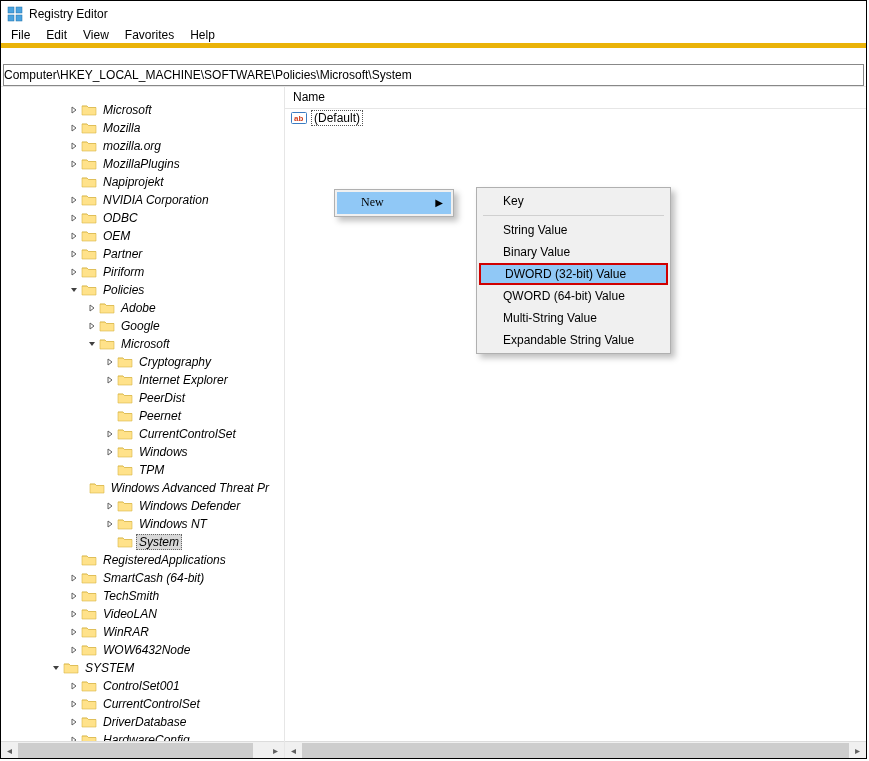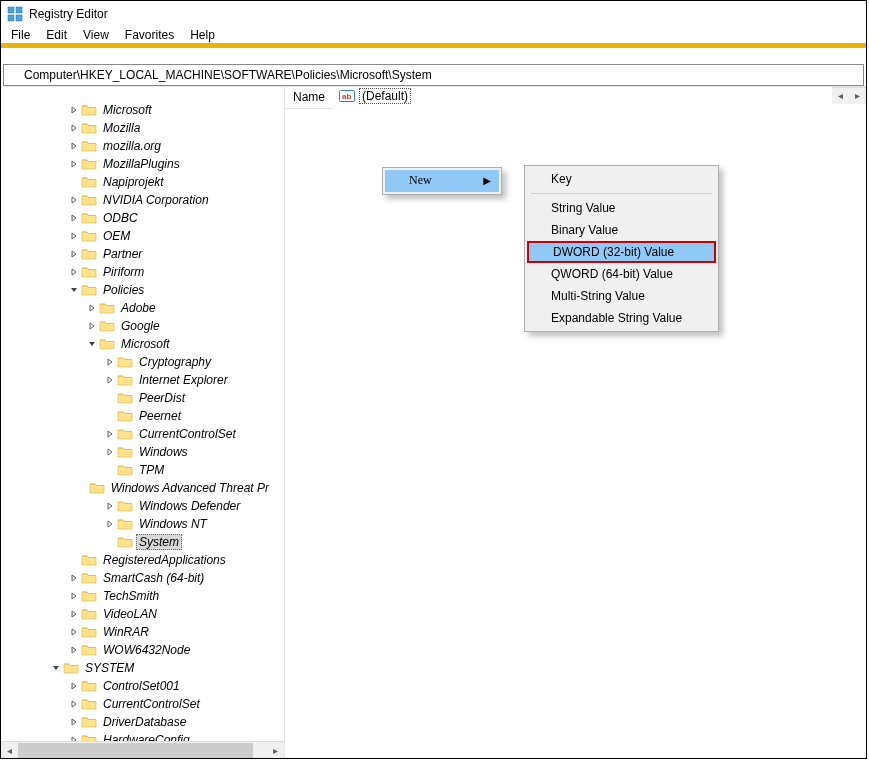--- a/index.html
+++ b/index.html
@@ -38,21 +38,21 @@
   }
   .menubar .menu-item {
     padding: 2px 8px;
     cursor: default;
   }
   .addressbar {
     height: 22px;
     border: 1px solid #888;
     margin: 16px 2px 0 2px;
     display: flex; align-items: center;
-    padding: 0 20px;
+    padding: 0 0;
     font-size: 12px;
     background: #fff;
   }
   .panes {
     flex: 1 1 auto;
     display: flex;
     min-height: 0;
     border-top: 1px solid #e6e6e6;
     position: relative;
   }
@@ -91,21 +91,21 @@
   }
   .tree .label { padding: 0 3px; }
   .tree .label.selected {
     background: #d8d8d8;
     border: 1px dotted #666;
     line-height: 14px;
     padding: 0 2px;
   }
   .list-pane {
     flex: 1 1 auto;
-    display: flex; flex-direction: row;
+    display: flex; flex-direction: column;
     min-height: 0;
   }
   .list-header {
     display: flex;
     height: 22px;
     border-bottom: 1px solid #e6e6e6;
   }
   .list-header .col {
     padding: 3px 8px;
     color: #000;

